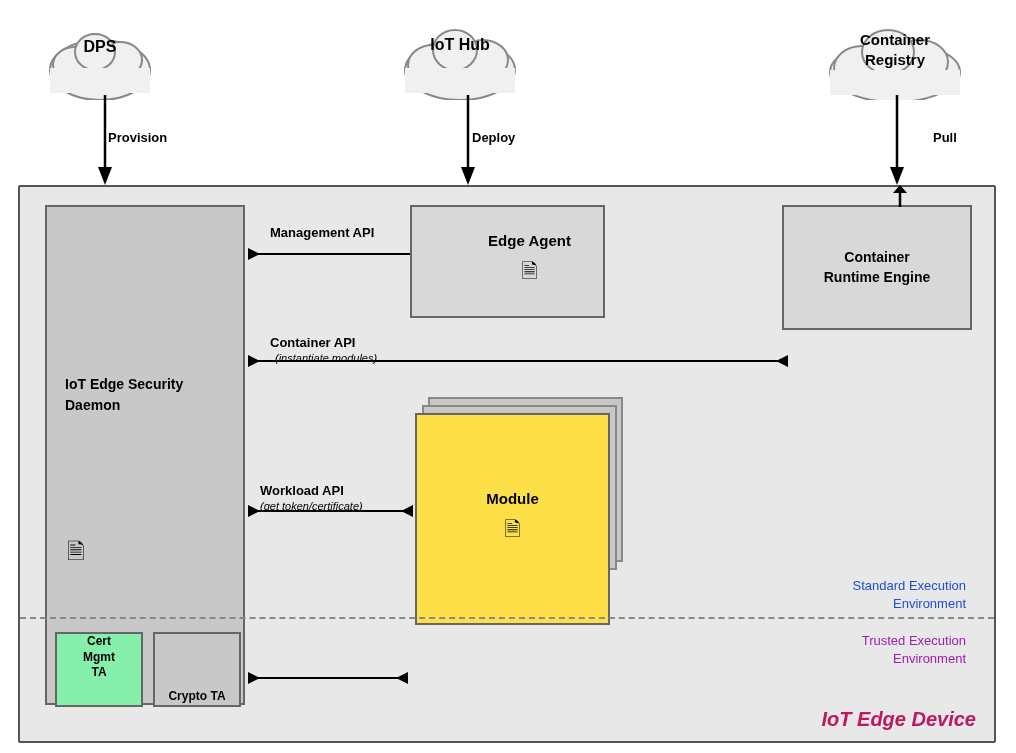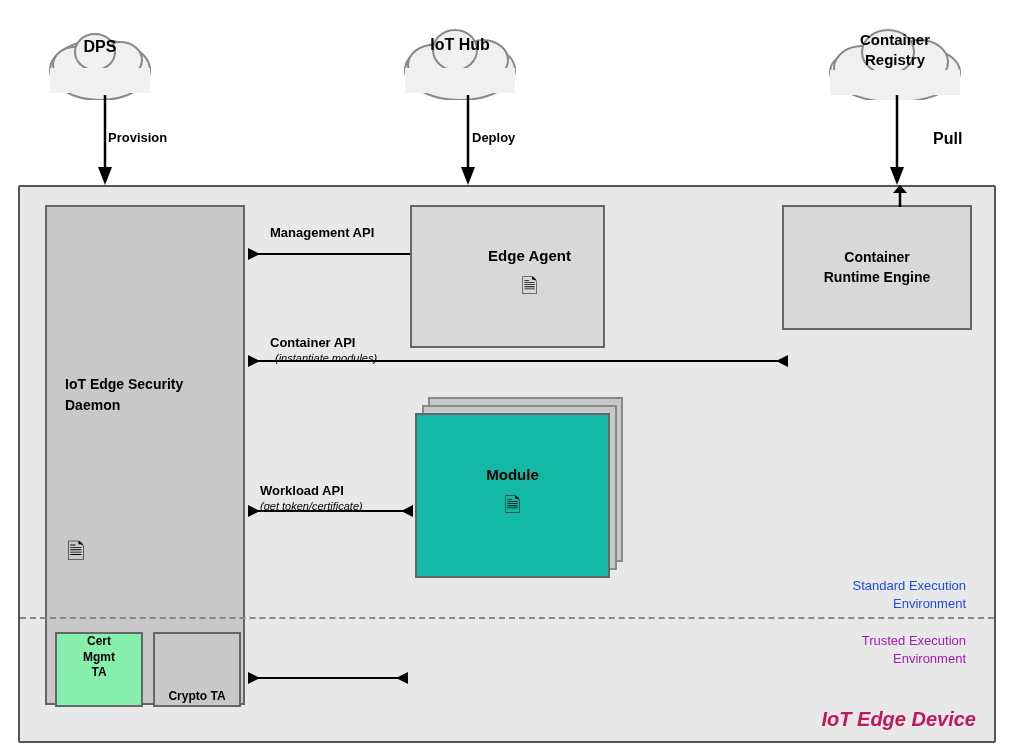--- a/index.html
+++ b/index.html
@@ -60,57 +60,57 @@
   <svg style="position:absolute; left:453px; top:95px;" width="30" height="95">
     <line x1="15" y1="0" x2="15" y2="80" stroke="#000" stroke-width="2.5"></line>
     <polygon points="8,72 15,90 22,72" fill="#000"></polygon>
   </svg>
   <div style="position:absolute; left:472px; top:130px; font-size:13px; font-weight:bold;">Deploy</div>
 
   <svg style="position:absolute; left:882px; top:95px;" width="30" height="95">
     <line x1="15" y1="0" x2="15" y2="80" stroke="#000" stroke-width="2.5"></line>
     <polygon points="8,72 15,90 22,72" fill="#000"></polygon>
   </svg>
-  <div style="position:absolute; left:901px; top:130px; font-size:16px; font-weight:bold;padding-left:32px;">Pull</div>
+  <div style="position:absolute; left:901px; top:130px; font-size:13px; font-weight:bold;padding-left:32px;">Pull</div>
 
   <div style="position:absolute; left:18px; top:185px; width:978px; height:558px; border:2.5px solid #555; background:#e8e8e8; border-radius:2px;">
 
     <div style="position:absolute; left:25px; top:18px; width:200px; height:500px; border:2px solid #666; background:#c8c8c8;">
       <div style="position:absolute; top:38%; left:50%; transform:translate(-50%,-50%); font-size:14px; font-weight:bold; line-height:1.5; width:160px;">IoT Edge Security<br>Daemon</div>
 
       <div style="position:absolute; bottom:130px; left:20px; font-size:22px;">🗎</div>
     </div>
 
     <svg style="position:absolute; left:228px; top:55px;" width="200" height="25">
       <line x1="0" y1="12" x2="190" y2="12" stroke="#000" stroke-width="2"></line>
       <polygon points="0,6 0,18 12,12" fill="#000"></polygon>
       <polygon points="190,6 190,18 178,12" fill="#000"></polygon>
     </svg>
     <div style="position:absolute; left:250px; top:38px; font-size:13px; font-weight:bold;">Management API</div>
 
-    <div style="position:absolute; left:390px; top:18px; width:195px; height:143px; border:2px solid #666; background:#d8d8d8; display:flex; align-items:center; justify-content:center; flex-direction:column;padding-left:44px;">
+    <div style="position:absolute; left:390px; top:18px; width:195px; height:113px; border:2px solid #666; background:#d8d8d8; display:flex; align-items:center; justify-content:center; flex-direction:column;padding-left:44px;">
       <div style="font-size:15px; font-weight:bold;">Edge Agent</div>
       <div style="font-size:20px; margin-top:8px;">🗎</div>
     </div>
 
     <div style="position:absolute; right:22px; top:18px; width:190px; height:125px; border:2px solid #666; background:#d8d8d8; display:flex; align-items:center; justify-content:center;">
       <div style="font-size:14px; font-weight:bold; text-align:center; line-height:1.4;">Container<br>Runtime Engine</div>
     </div>
 
     <svg style="position:absolute; left:228px; top:160px;" width="550" height="30">
       <line x1="0" y1="14" x2="540" y2="14" stroke="#000" stroke-width="2"></line>
       <polygon points="0,8 0,20 12,14" fill="#000"></polygon>
       <polygon points="540,8 540,20 528,14" fill="#000"></polygon>
     </svg>
     <div style="position:absolute; left:250px; top:148px; font-size:13px; font-weight:bold;">Container API</div>
     <div style="position:absolute; left:255px; top:165px; font-size:11px; font-style:italic;">(instantiate modules)</div>
 
     <div style="position:absolute; left:408px; top:210px; width:195px; height:165px; border:2px solid #888; background:#c8c8c8;"></div>
     <div style="position:absolute; left:402px; top:218px; width:195px; height:165px; border:2px solid #888; background:#c8c8c8;"></div>
-    <div style="position:absolute; left:395px; top:226px; width:195px; height:165px; border:2px solid #666; background:#14b8a6; display:flex; align-items:center; justify-content:center; flex-direction:column;">
+    <div style="position:absolute; left:395px; top:226px; width:195px; height:212px; border:2px solid #666; background:#fde047; display:flex; align-items:center; justify-content:center; flex-direction:column;">
       <div style="font-size:15px; font-weight:bold;">Module</div>
       <div style="font-size:20px; margin-top:8px;">🗎</div>
     </div>
 
     <svg style="position:absolute; left:228px; top:310px;" width="175" height="30">
       <line x1="0" y1="14" x2="165" y2="14" stroke="#000" stroke-width="2"></line>
       <polygon points="0,8 0,20 12,14" fill="#000"></polygon>
       <polygon points="165,8 165,20 153,14" fill="#000"></polygon>
     </svg>
     <div style="position:absolute; left:240px; top:296px; font-size:13px; font-weight:bold;">Workload API</div>

